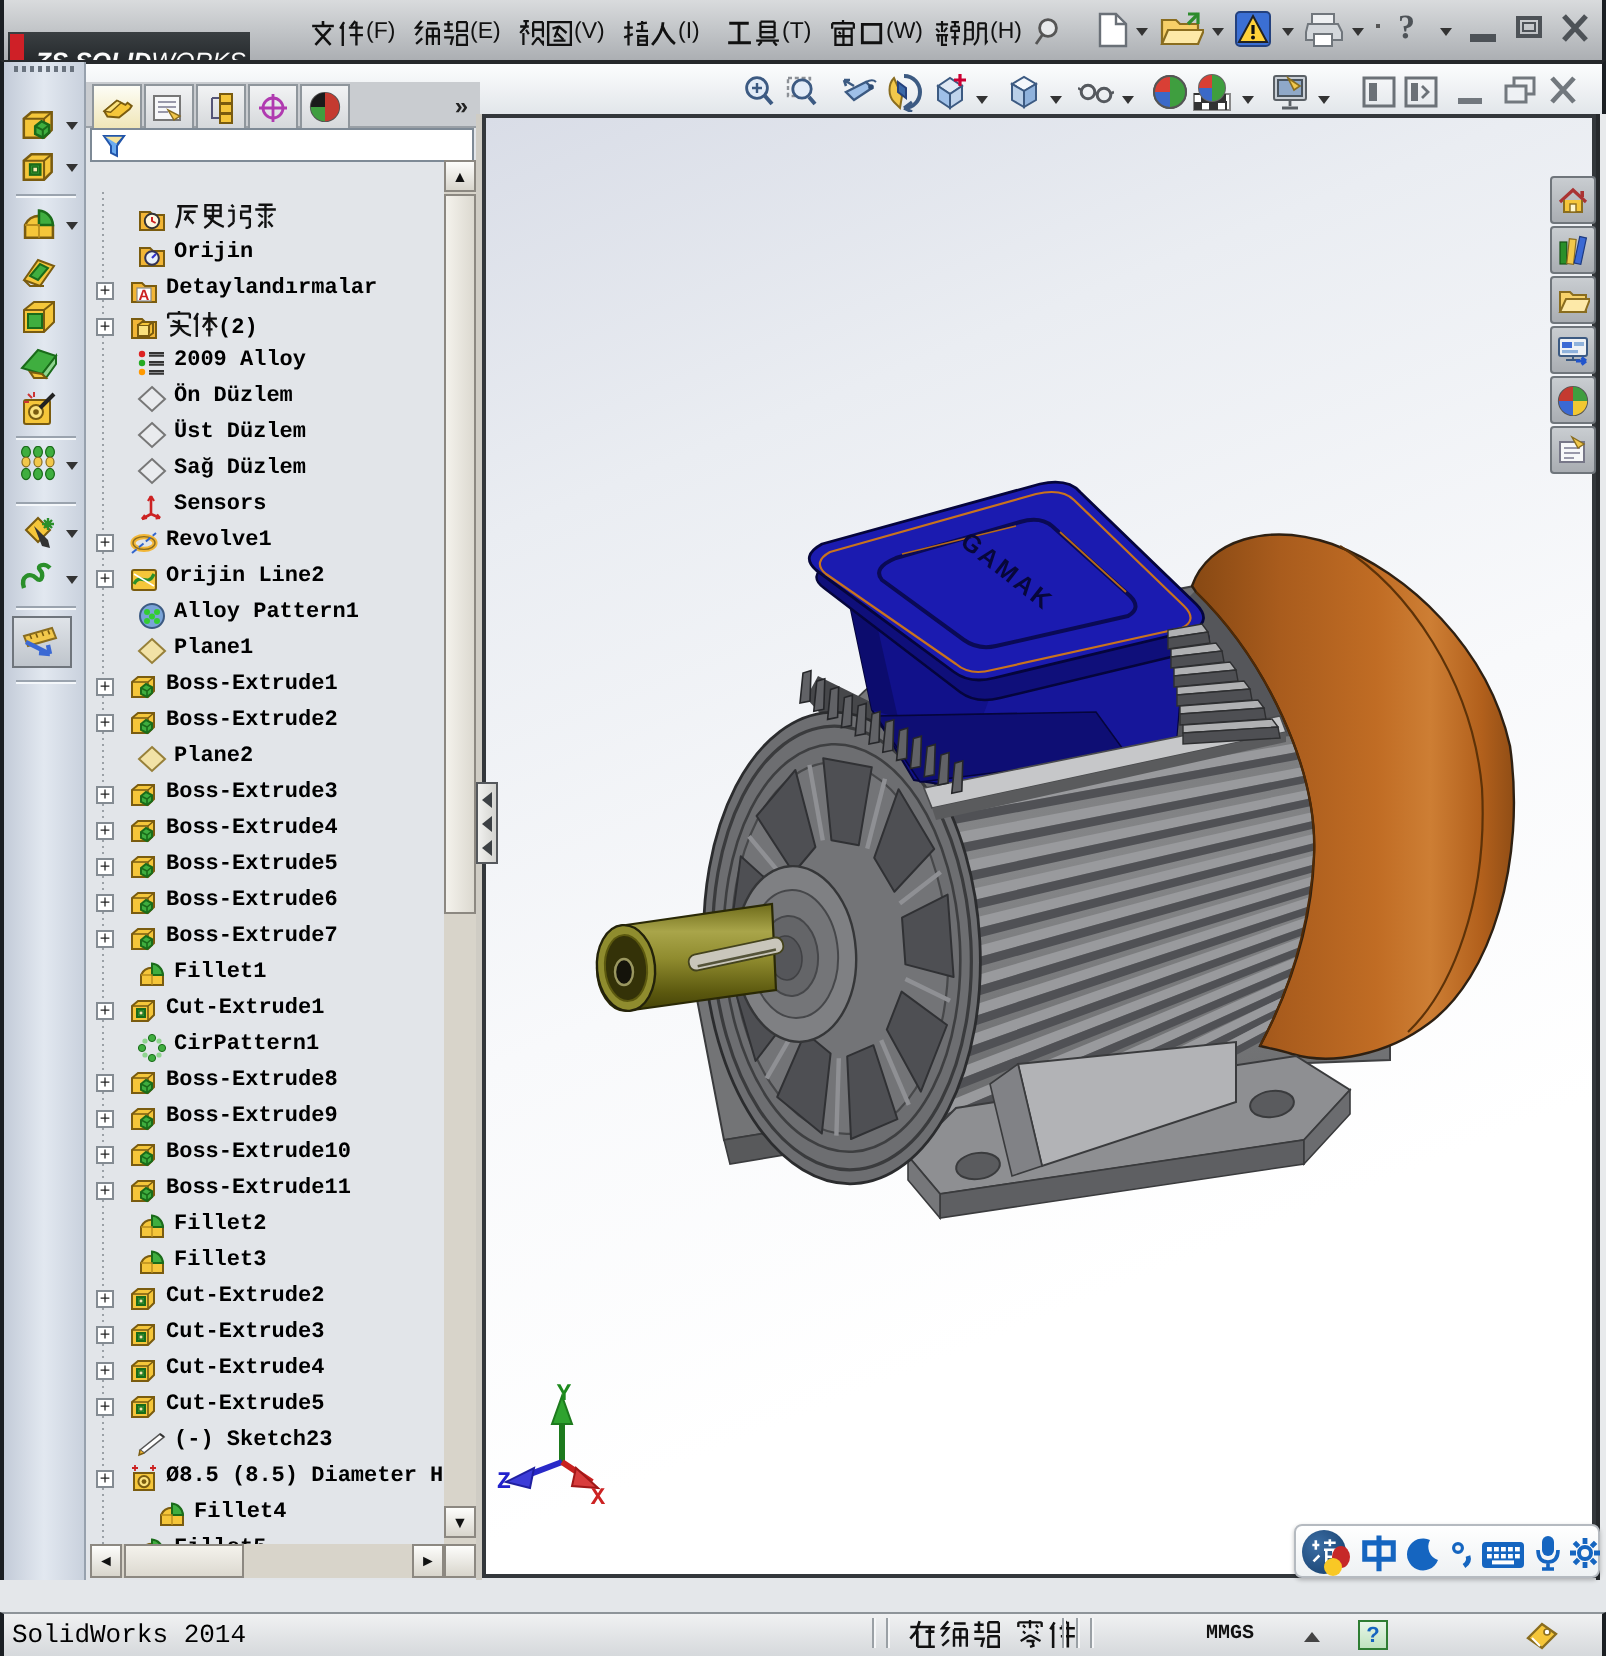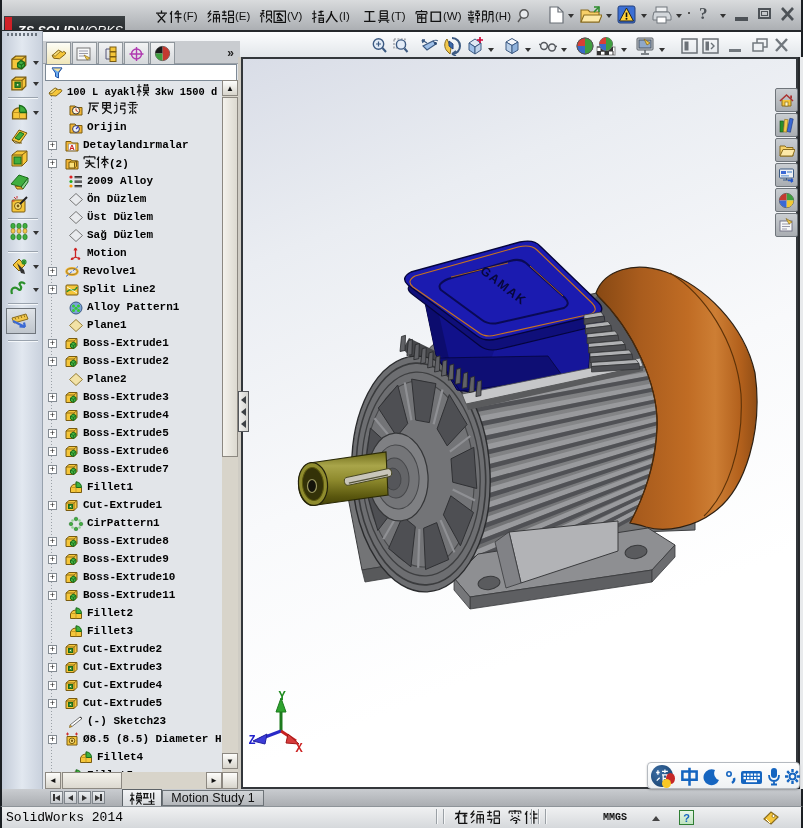--- a/index.html
+++ b/index.html
@@ -749,28 +749,20 @@
   <div style="position:absolute;right:6px;top:5px;font-size:12px;font-weight:bold;color:#222">»</div>
 </div>
 <div id="filterrow">
       <svg style="position:absolute;left:4px;top:1px" width="14" height="14" viewBox="0 0 14 14">
         <path d="M2 2 H12 L8.5 7 V12 L5.5 10.5 V7 Z" fill="#6aabf0" stroke="#2255aa" stroke-width="1"></path>
         <path d="M2 2 H12 L8.5 6" fill="#f5e29a" stroke="#2255aa" stroke-width="0.8"></path>
       </svg>
     </div>
 <div id="tree">
 <div style="position:absolute;left:8px;top:14px;width:1px;height:684px;background-image:repeating-linear-gradient(#9aa0a6 0 1px,transparent 1px 3px)"></div>
-<div class="r" style="top:0px;left:-3px;font-size:10.4px">
-        <svg class="ic" width="17" height="15" viewBox="0 0 17 15">
-          <use href="#ipart"></use>
-        </svg>
-        <span class="t">100 L ayakl<svg class="cj" width="13" height="13" viewBox="0 0 12 12">
-            <use href="#cjmo"></use>
-          </svg> 3kw 1500 d</span>
-      </div>
 <div class="r" style="top:18px;left:0px">
         <svg class="ic" width="16" height="15" viewBox="0 0 16 15" style="margin-left:25px">
           <use href="#ihist"></use>
         </svg>
         <span class="t"><svg class="cj" width="13" height="13" viewBox="0 0 12 12">
             <use href="#cjli"></use>
           </svg><svg class="cj" width="13" height="13" viewBox="0 0 12 12">
             <use href="#cjshi3"></use>
           </svg><svg class="cj" width="13" height="13" viewBox="0 0 12 12">
             <use href="#cjji4"></use>
@@ -823,35 +815,35 @@
 <div class="r" style="top:144px;left:0px">
         <svg class="ic" width="16" height="15" viewBox="0 0 16 15" style="margin-left:25px">
           <use href="#iplane"></use>
         </svg>
         <span class="t">Sağ Düzlem</span>
       </div>
 <div class="r" style="top:162px;left:0px">
         <svg class="ic" width="16" height="15" viewBox="0 0 16 15" style="margin-left:25px">
           <use href="#iorig"></use>
         </svg>
-        <span class="t">Motion</span>
+        <span class="t">Sensors</span>
       </div>
 <div class="r" style="top:180px;left:0px">
         <span class="pm">+</span>
         <svg class="ic" width="16" height="15" viewBox="0 0 16 15">
           <use href="#irev"></use>
         </svg>
         <span class="t">Revolve1</span>
       </div>
 <div class="r" style="top:198px;left:0px">
         <span class="pm">+</span>
         <svg class="ic" width="16" height="15" viewBox="0 0 16 15">
           <use href="#isplit"></use>
         </svg>
-        <span class="t">Split Line2</span>
+        <span class="t">Orijin Line2</span>
       </div>
 <div class="r" style="top:216px;left:0px">
         <svg class="ic" width="16" height="15" viewBox="0 0 16 15" style="margin-left:25px">
           <use href="#ifillp"></use>
         </svg>
         <span class="t">Alloy Pattern1</span>
       </div>
 <div class="r" style="top:234px;left:0px">
         <svg class="ic" width="16" height="15" viewBox="0 0 16 15" style="margin-left:25px">
           <use href="#iplaney"></use>
@@ -1087,45 +1079,20 @@
       </div>
 <div class="tpb" style="top:125px">
         <svg width="17" height="16" viewBox="0 0 17 16">
           <rect x="2" y="4" width="12" height="10" fill="#f7f8f9" stroke="#778"></rect>
           <path d="M4 7 H12 M4 9.5 H12 M4 12 H9" stroke="#99a" stroke-width="1"></path>
           <path d="M8 1.5 L14 5 L11 7 Z" fill="#f2c84b" stroke="#8a6d1f" stroke-width="0.7"></path>
         </svg>
       </div>
 </div>
 
-<div id="tabbar">
-  <div class="tsb" style="left:48px">
-        <i style="width:1.5px;height:7px;background:#333"></i>
-        <i style="width:0;height:0;border-top:3.5px solid transparent;border-bottom:3.5px solid transparent;border-right:5px solid #333"></i>
-      </div>
-  <div class="tsb" style="left:62px">
-        <i style="width:0;height:0;border-top:3.5px solid transparent;border-bottom:3.5px solid transparent;border-right:5px solid #333"></i>
-      </div>
-  <div class="tsb" style="left:76px">
-        <i style="width:0;height:0;border-top:3.5px solid transparent;border-bottom:3.5px solid transparent;border-left:5px solid #333"></i>
-      </div>
-  <div class="tsb" style="left:90px">
-        <i style="width:0;height:0;border-top:3.5px solid transparent;border-bottom:3.5px solid transparent;border-left:5px solid #333"></i>
-        <i style="width:1.5px;height:7px;background:#333"></i>
-      </div>
-  <div id="tabmodel">
-        <svg class="cj" width="13" height="13" viewBox="0 0 12 12">
-          <use href="#cjmo"></use>
-        </svg>
-        <svg class="cj" width="13" height="13" viewBox="0 0 12 12">
-          <use href="#cjxing"></use>
-        </svg>
-      </div>
-  <div id="tabmotion">Motion Study 1</div>
-</div>
 <div id="status">
   <div class="sw">SolidWorks 2014</div>
   <div class="vline" style="left:434px"></div>
       <div class="vline" style="left:441px"></div>
   <div style="position:absolute;left:452px;top:3px;display:flex;gap:2px;align-items:center">
     <svg class="cj" width="14" height="14" viewBox="0 0 12 12">
           <use href="#cjzai"></use>
         </svg>
         <svg class="cj" width="14" height="14" viewBox="0 0 12 12">
           <use href="#cjbian"></use>

